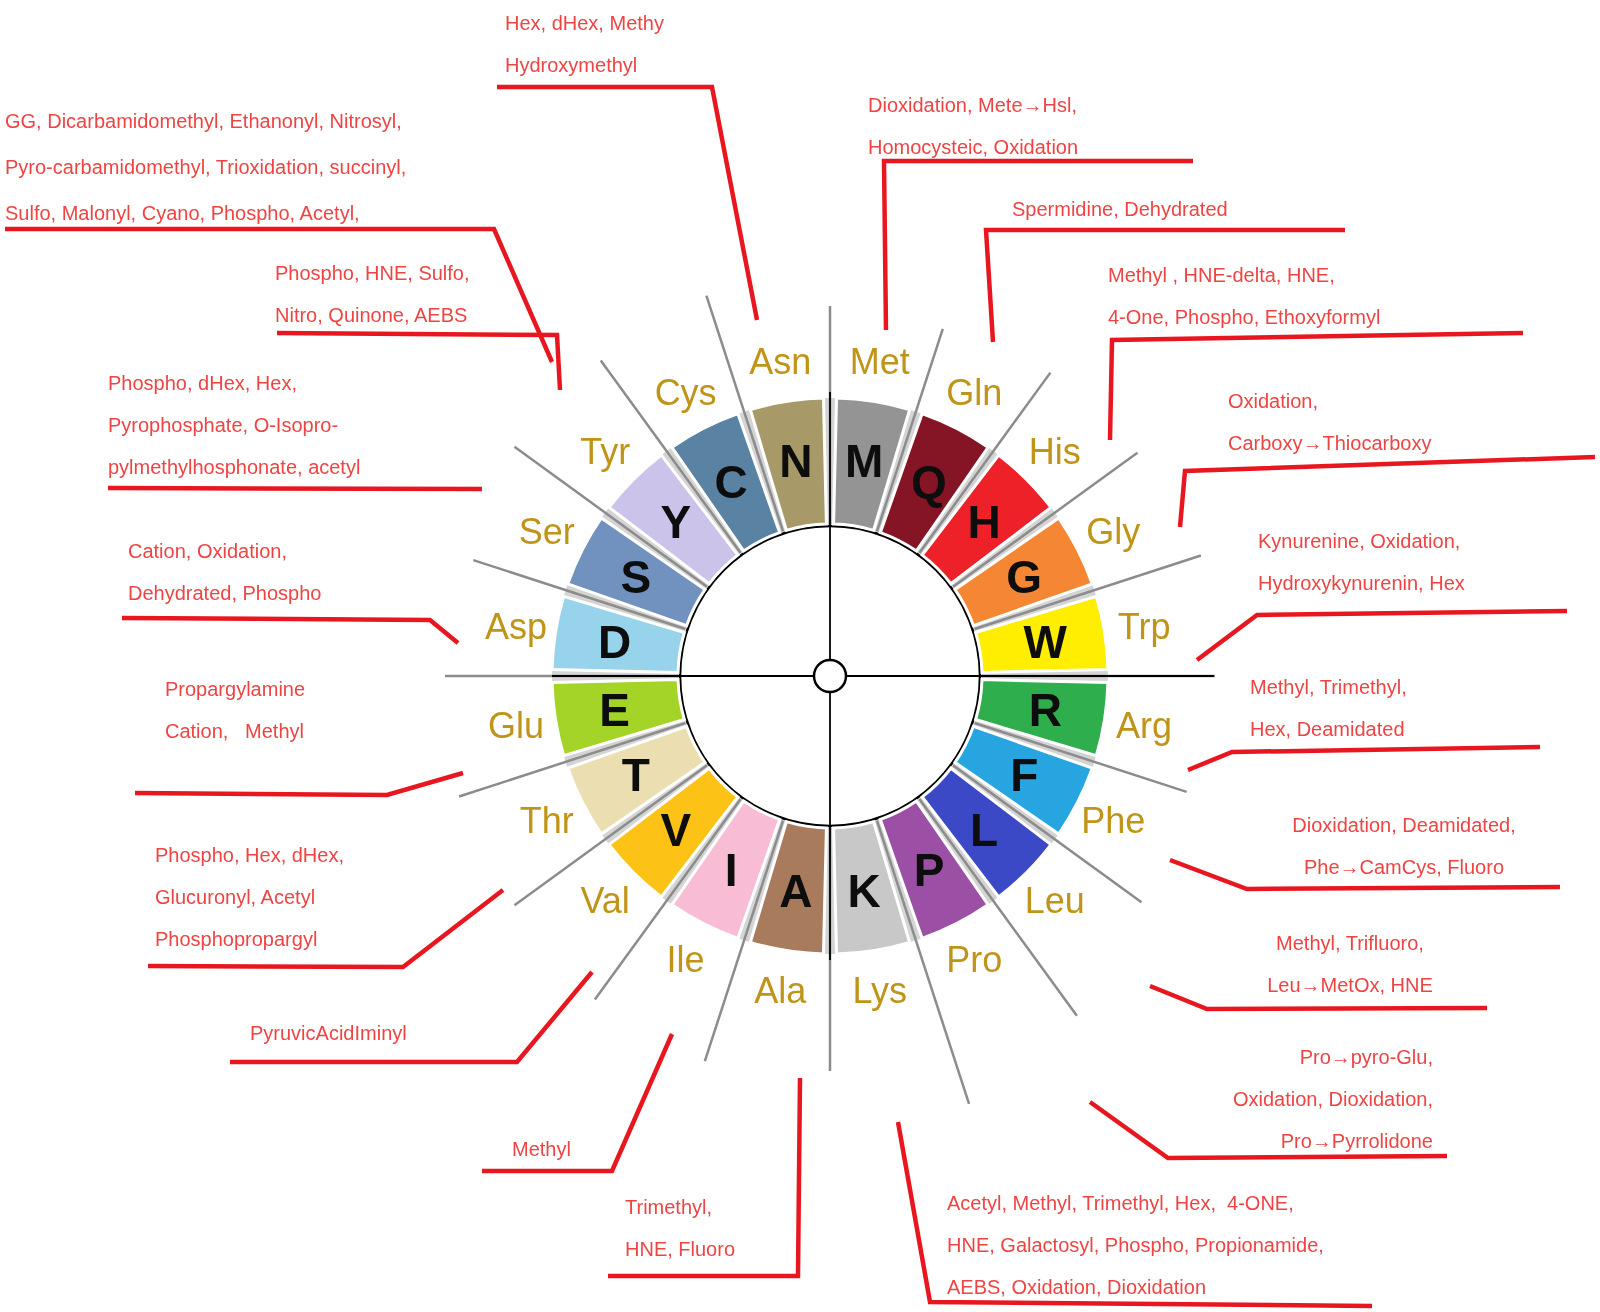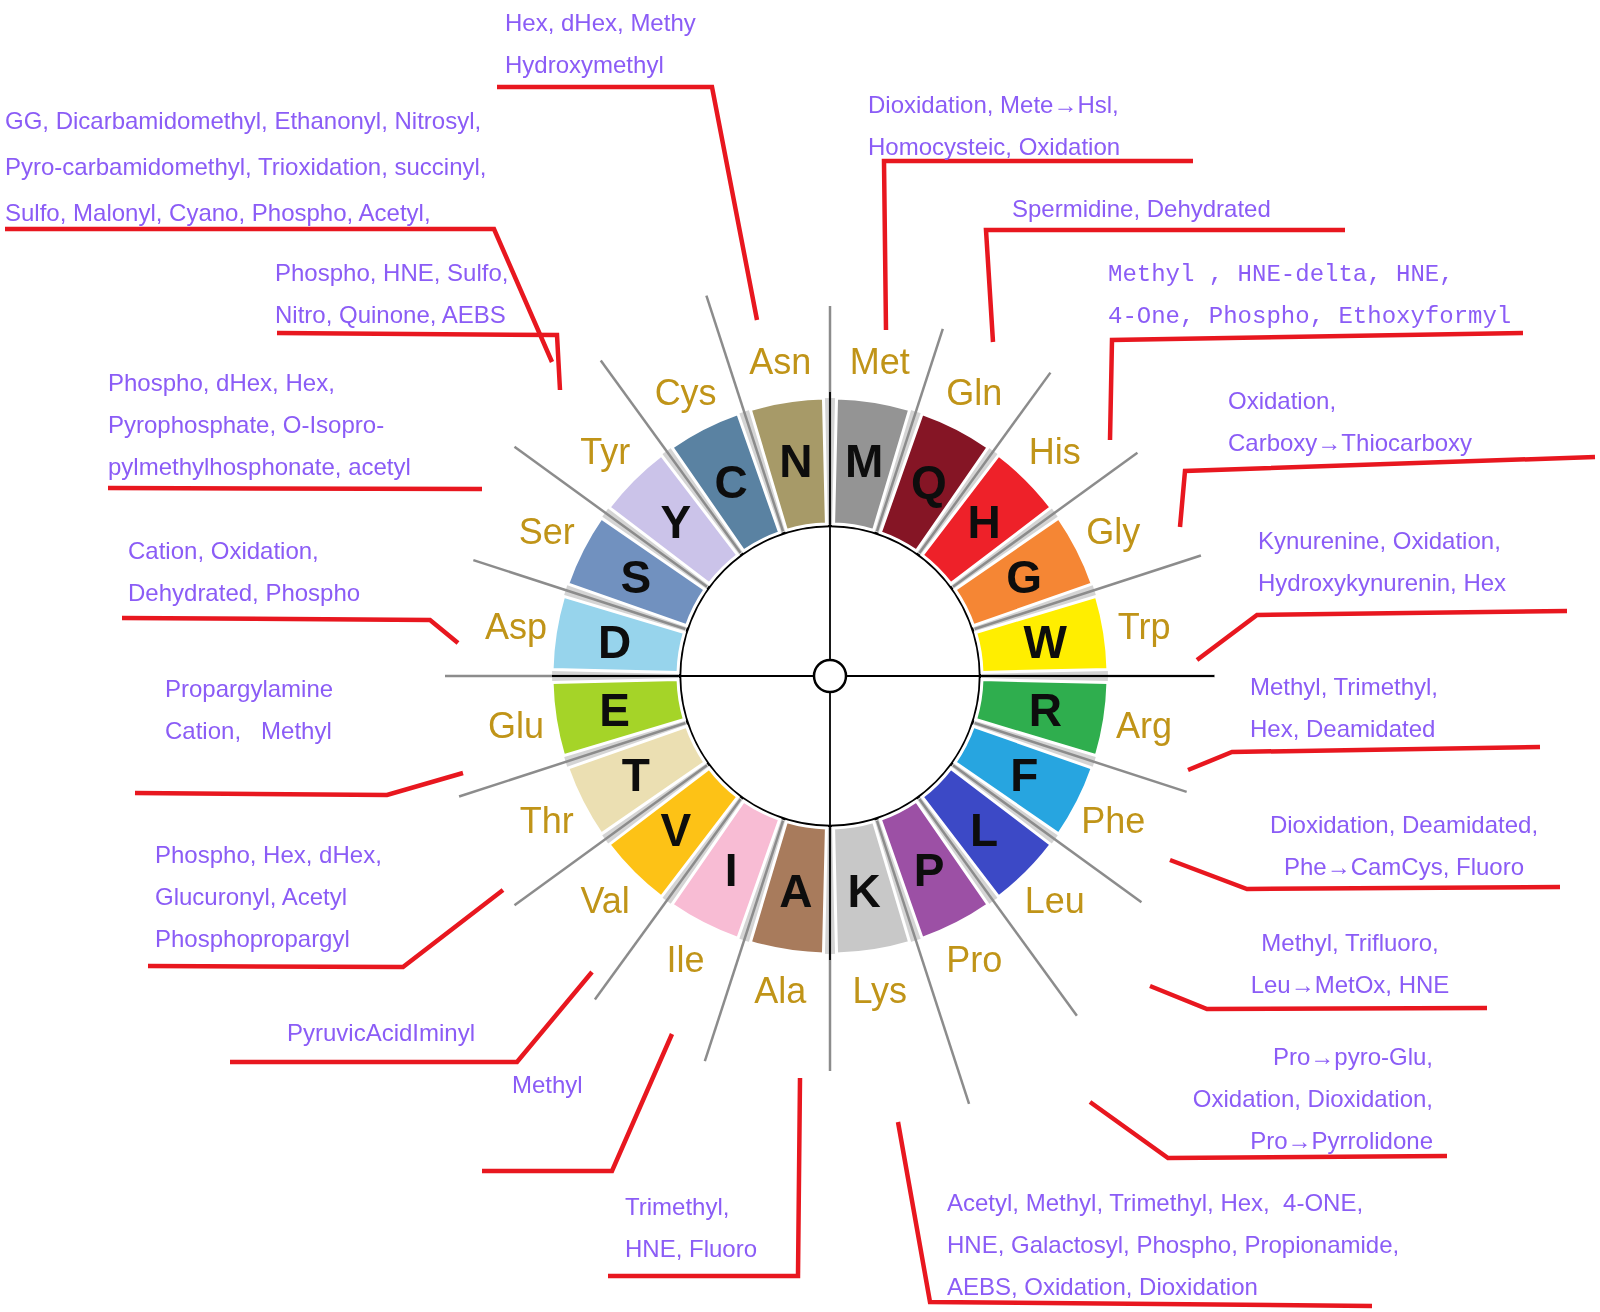--- a/index.html
+++ b/index.html
@@ -1,19 +1,19 @@
 <!DOCTYPE html>
 <html><head>
 <meta charset="utf-8">
 <style>
   html,body{margin:0;padding:0;background:#ffffff;}
   #canvas{position:relative;width:1600px;height:1312px;overflow:hidden;
           font-family:"Liberation Sans",sans-serif;background:#fff;}
   #wheel-svg{position:absolute;left:0;top:0;}
-  .ann{position:absolute;color:#8b5cf6;font-size:24px;line-height:42px;}
+  .ann{position:absolute;color:#ef4444;font-size:20px;line-height:42px;}
   .ann .ann-line{white-space:pre;}
   .seg-letter{font-family:"Liberation Sans",sans-serif;font-weight:bold;}
   .seg-name{font-family:"Liberation Sans",sans-serif;}
 </style>
 </head>
 <body>
 
 <div id="canvas">
     <svg width="1600" height="1312" id="wheel-svg">
       <circle cx="830" cy="676" r="215" fill="none" stroke="#d4d4d4" stroke-width="126"></circle>
@@ -131,21 +131,21 @@
       <div class="ann-line">Pyro-carbamidomethyl, Trioxidation, succinyl,</div>
       <div class="ann-line">Sulfo, Malonyl, Cyano, Phospho, Acetyl,</div>
     </div>
     <div class="ann" style="left: 868px; top: 84px; text-align: left;">
       <div class="ann-line">Dioxidation, Mete→Hsl,</div>
       <div class="ann-line">Homocysteic, Oxidation</div>
     </div>
     <div class="ann" style="left: 1012px; top: 188px; text-align: left;">
       <div class="ann-line">Spermidine, Dehydrated</div>
     </div>
-    <div class="ann" style="left: 1108px; top: 254px; text-align: left; font-family: Liberation Mono, monospace;">
+    <div class="ann" style="left: 1108px; top: 254px; text-align: left;">
       <div class="ann-line">Methyl , HNE-delta, HNE,</div>
       <div class="ann-line">4-One, Phospho, Ethoxyformyl</div>
     </div>
     <div class="ann" style="left: 1228px; top: 380px; text-align: left;">
       <div class="ann-line">Oxidation,</div>
       <div class="ann-line">Carboxy→Thiocarboxy</div>
     </div>
     <div class="ann" style="left: 1258px; top: 520px; text-align: left;">
       <div class="ann-line">Kynurenine, Oxidation,</div>
       <div class="ann-line">Hydroxykynurenin, Hex</div>
@@ -169,24 +169,24 @@
     </div>
     <div class="ann" style="left: 947px; top: 1182px; text-align: left;">
       <div class="ann-line">Acetyl, Methyl, Trimethyl, Hex,  4-ONE,</div>
       <div class="ann-line">HNE, Galactosyl, Phospho, Propionamide,</div>
       <div class="ann-line">AEBS, Oxidation, Dioxidation</div>
     </div>
     <div class="ann" style="left: 625px; top: 1186px; text-align: left;">
       <div class="ann-line">Trimethyl,</div>
       <div class="ann-line">HNE, Fluoro</div>
     </div>
-    <div class="ann" style="left: 512px; top: 1064px; text-align: left;">
+    <div class="ann" style="left: 512px; top: 1128px; text-align: left;">
       <div class="ann-line">Methyl</div>
     </div>
-    <div class="ann" style="left: 250px; top: 1012px; text-align: left; margin-left: 37px;">
+    <div class="ann" style="left: 250px; top: 1012px; text-align: left;">
       <div class="ann-line">PyruvicAcidIminyl</div>
     </div>
     <div class="ann" style="left: 155px; top: 834px; text-align: left;">
       <div class="ann-line">Phospho, Hex, dHex,</div>
       <div class="ann-line">Glucuronyl, Acetyl</div>
       <div class="ann-line">Phosphopropargyl</div>
     </div>
     <div class="ann" style="left: 165px; top: 668px; text-align: left;">
       <div class="ann-line">Propargylamine</div>
       <div class="ann-line">Cation,   Methyl</div>

